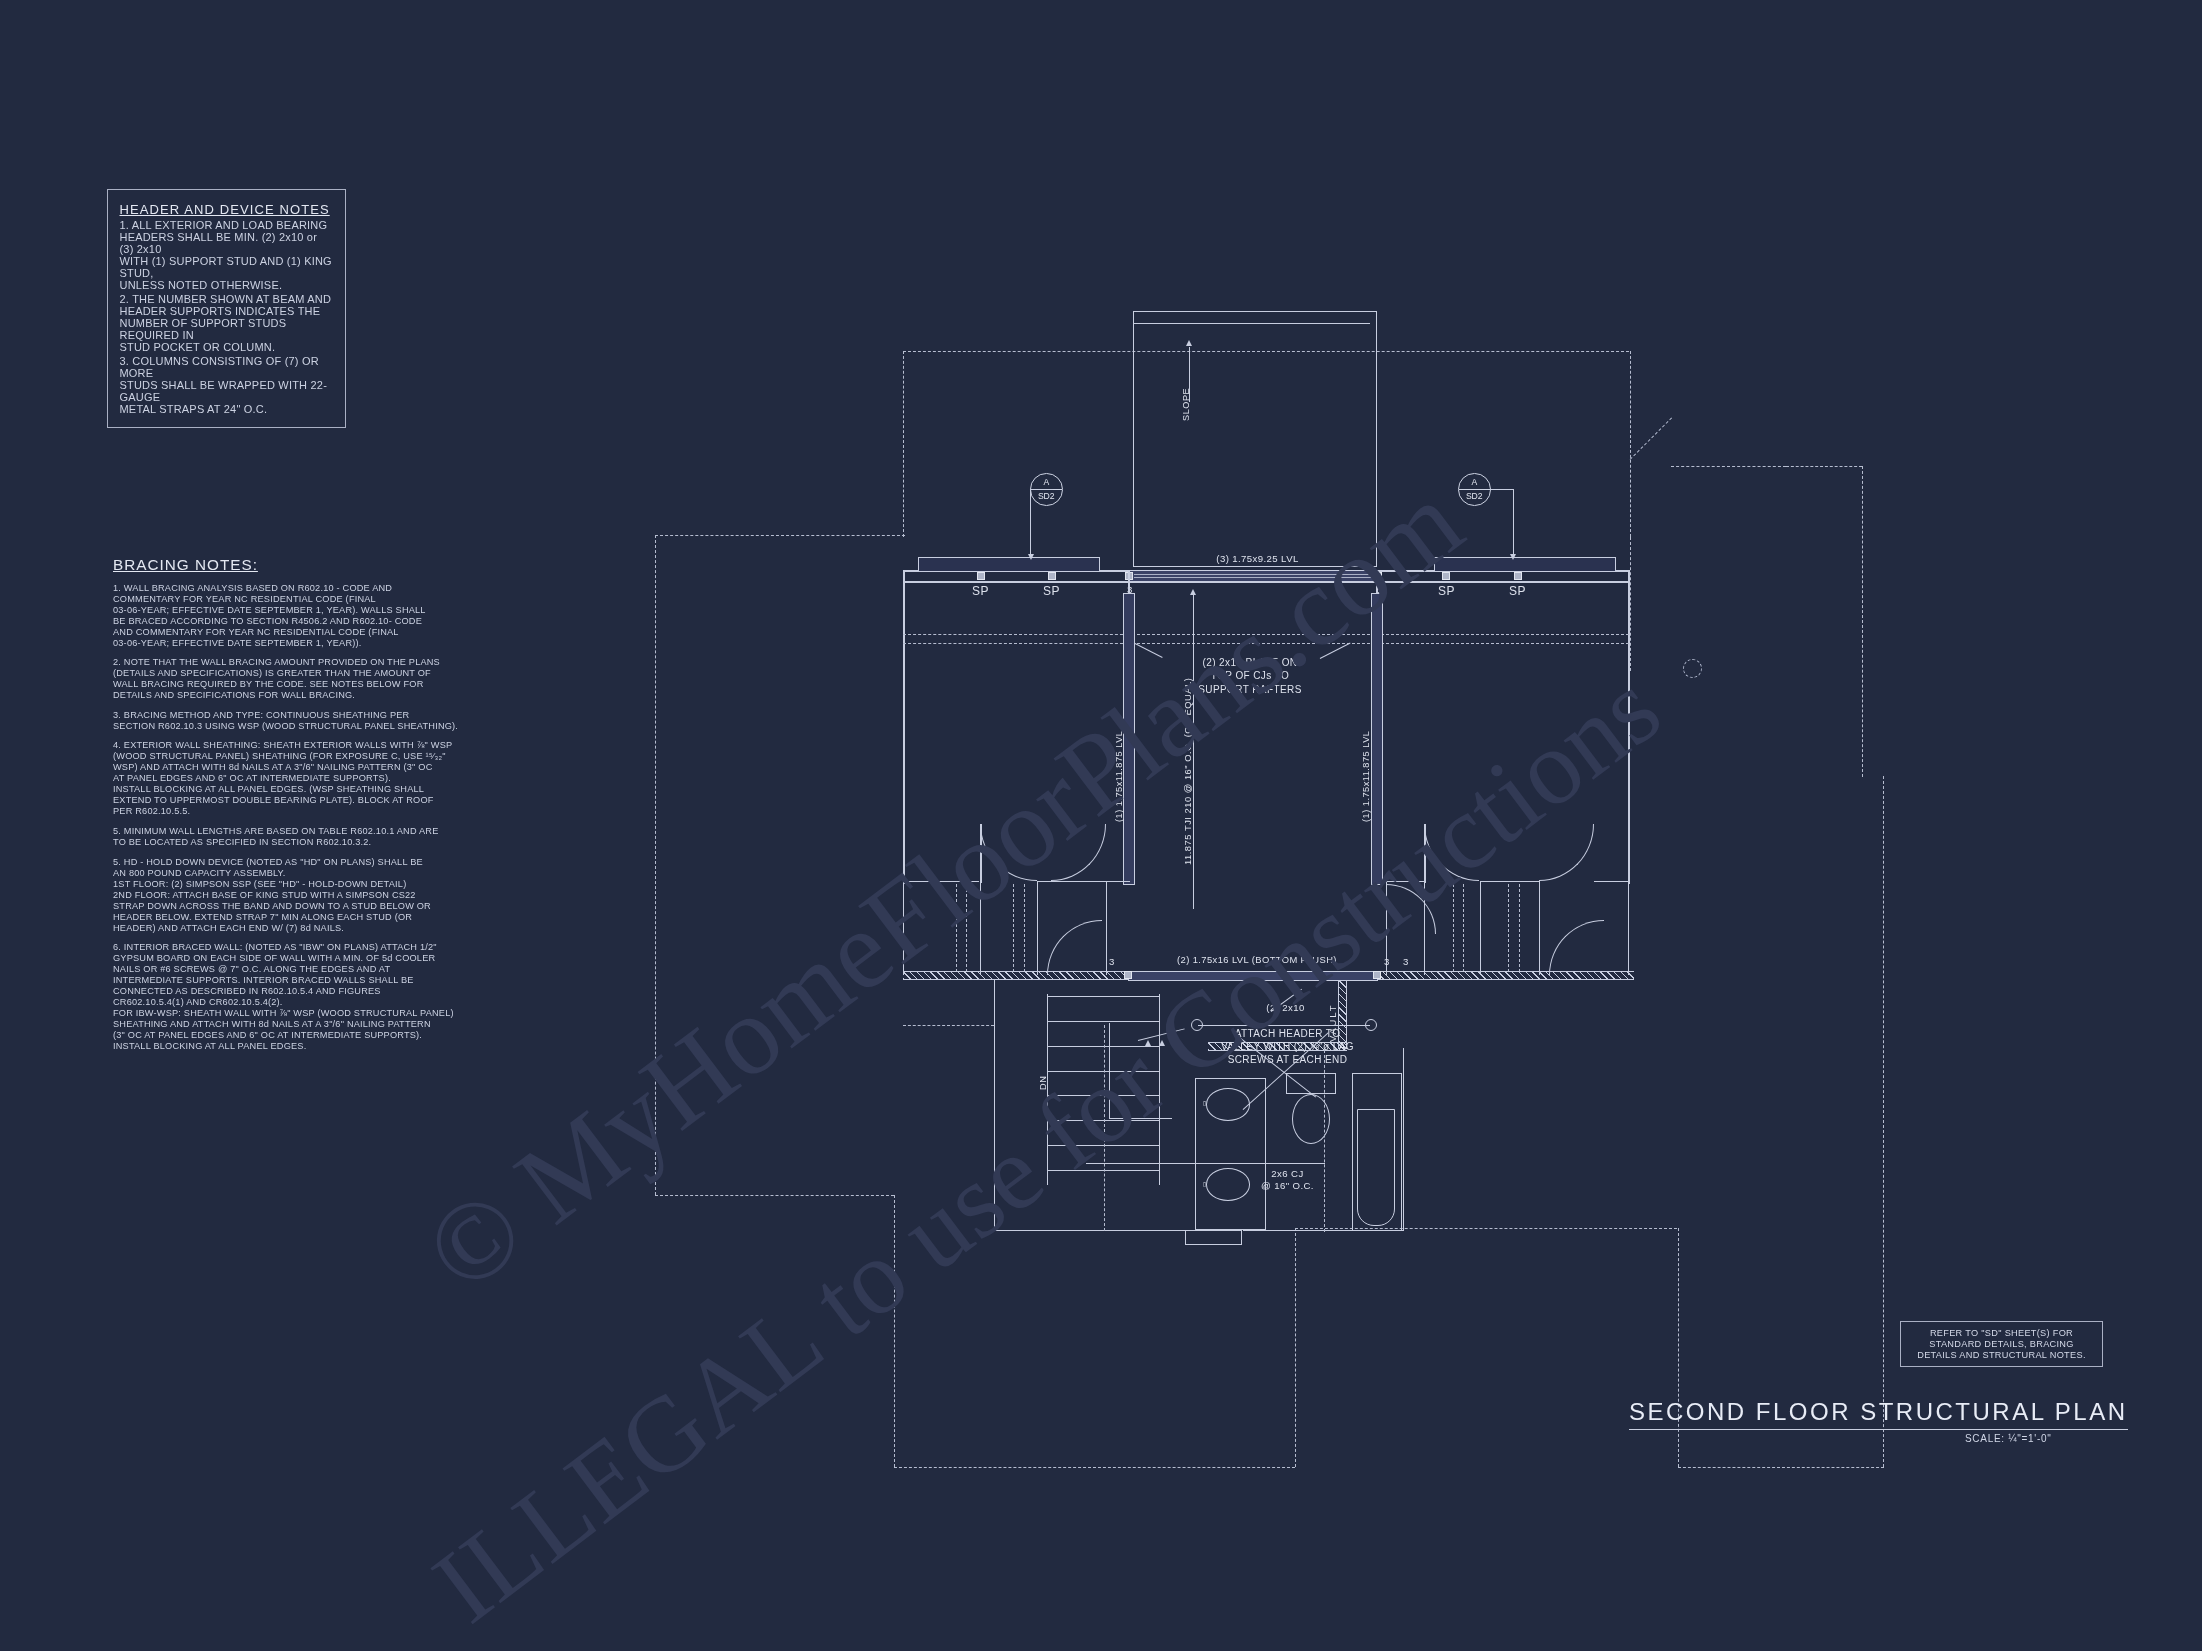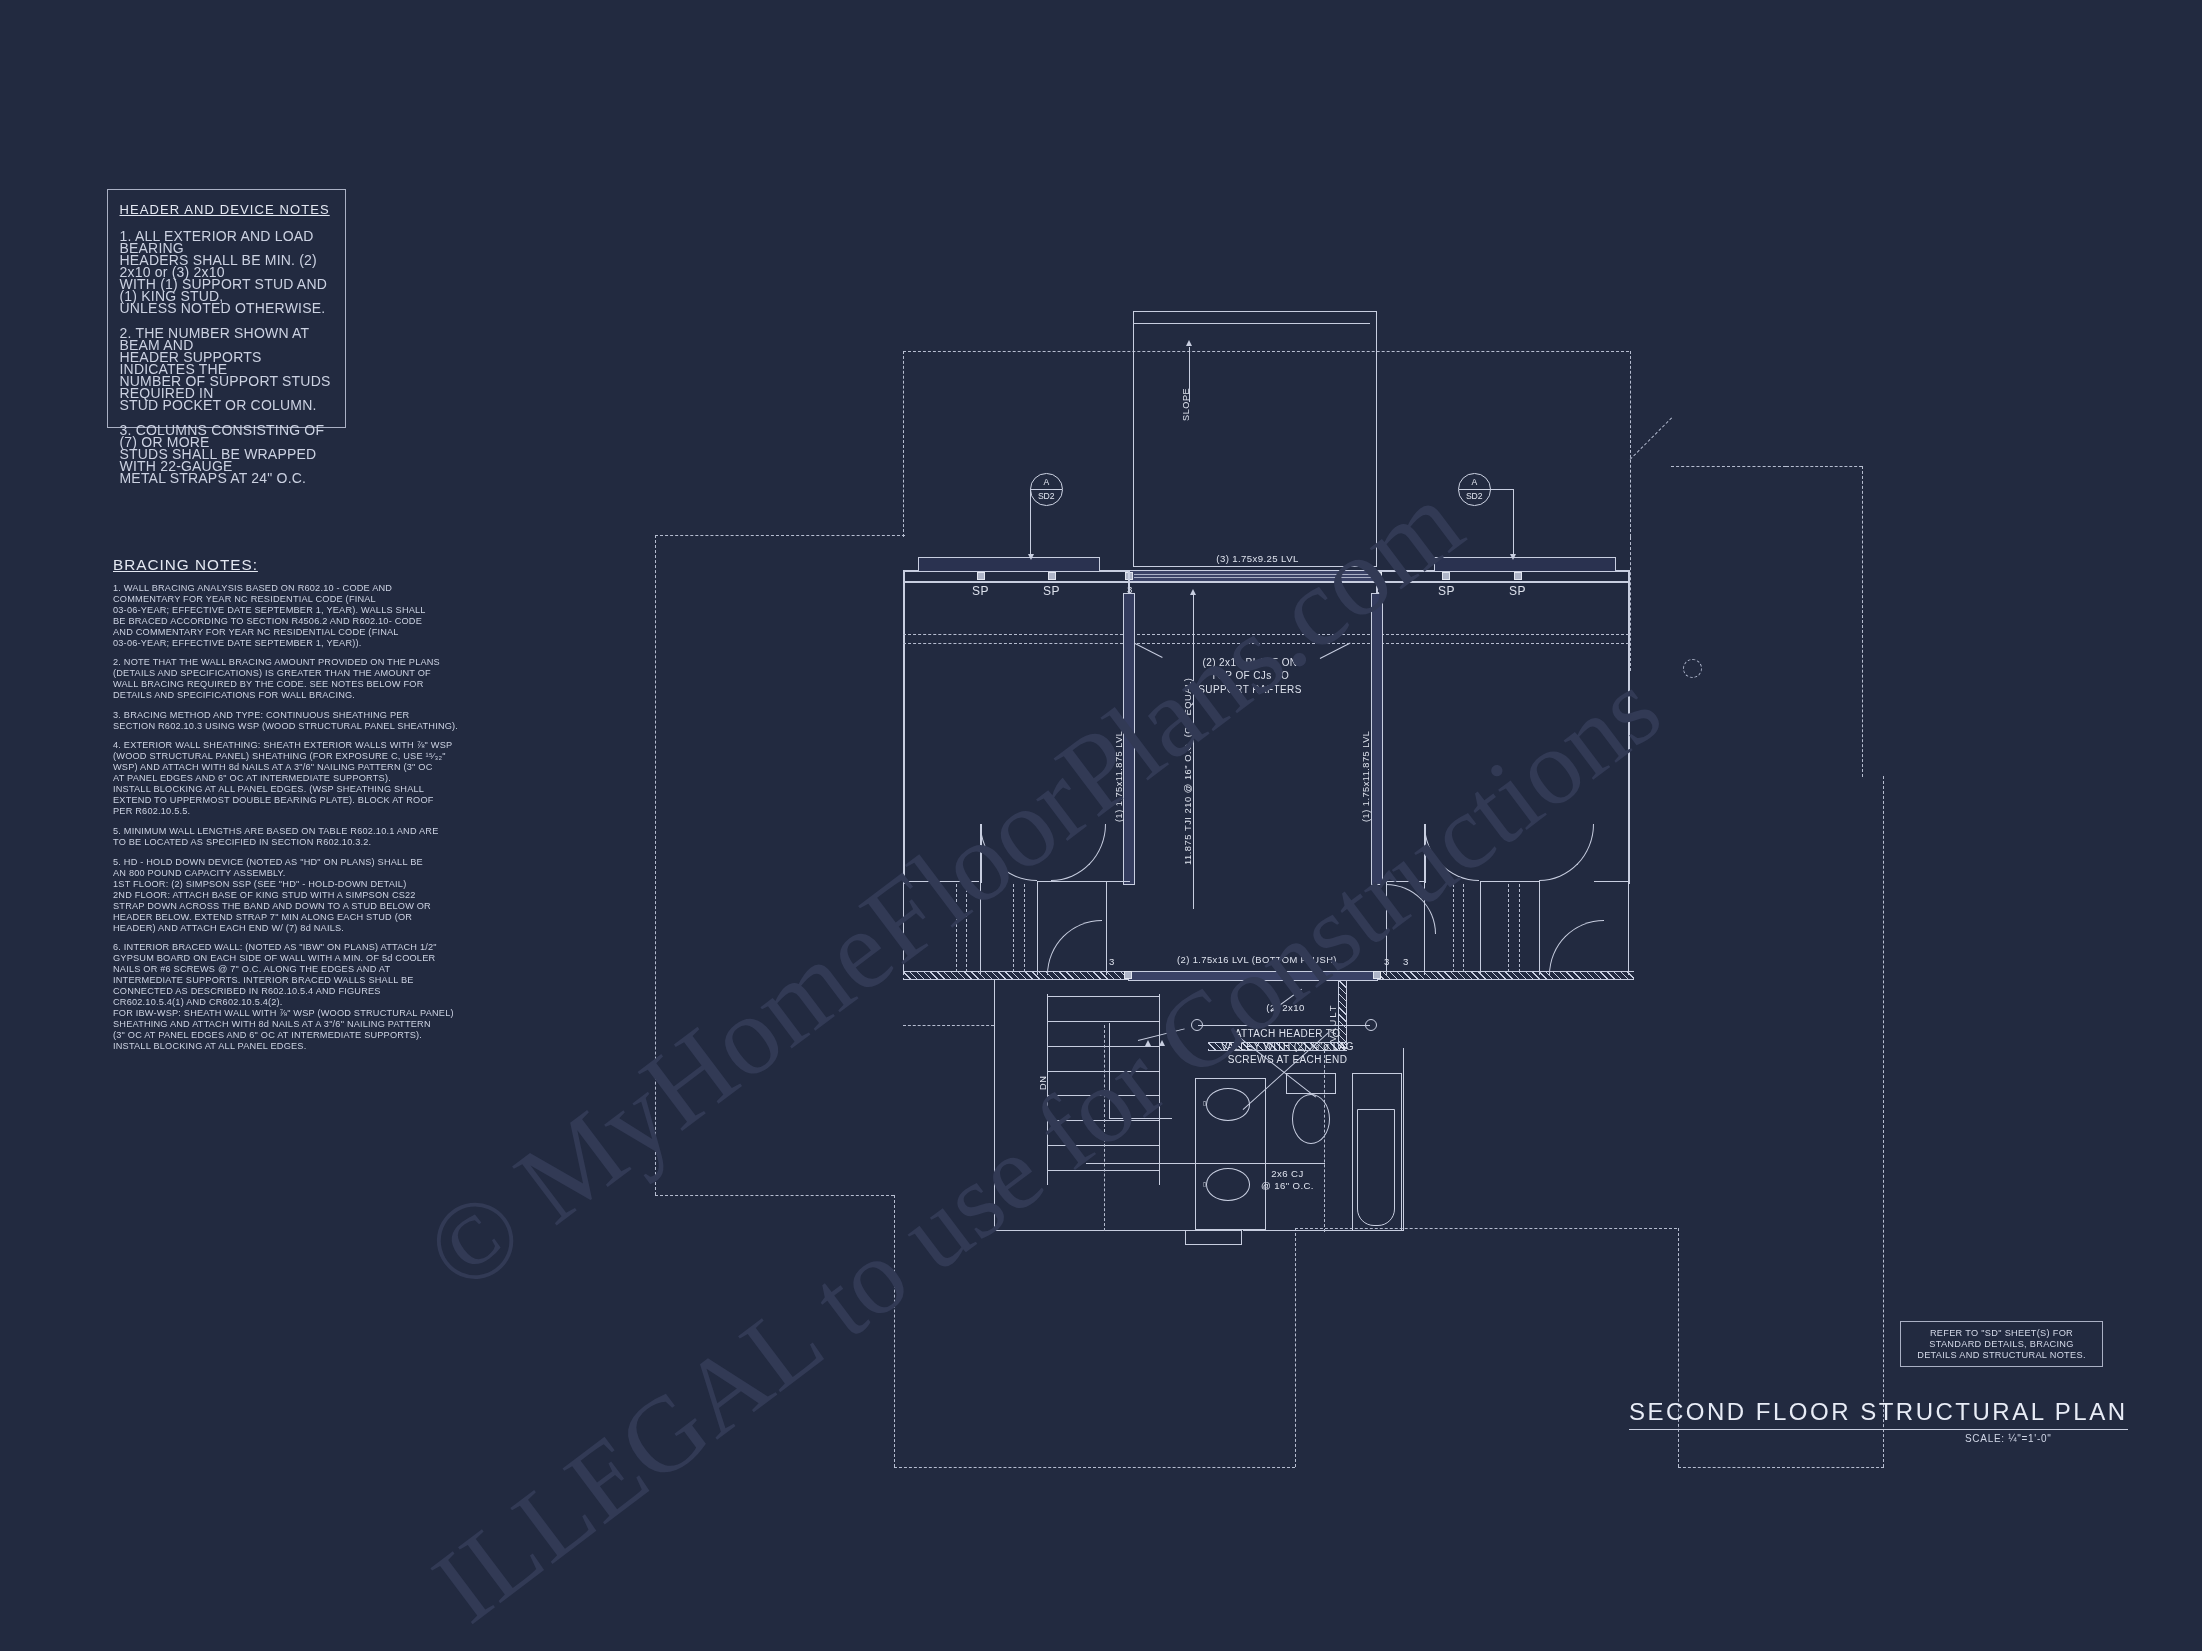--- a/index.html
+++ b/index.html
@@ -28,21 +28,21 @@
 
   
   .notebox{
     position:absolute;border:1.4px solid #aab0c4;background:transparent;
     box-sizing:border-box;
   }
   .note-title{
     font-size:13px;letter-spacing:1.1px;text-decoration:underline;
     color:#e4e8f2;
   }
-  .note-p{font-size:14px;line-height:12px;letter-spacing:0.2px;color:#ccd2e2;white-space:pre-line;margin-top:13px;}
+  .note-p{font-size:11px;line-height:12px;letter-spacing:0.2px;color:#ccd2e2;white-space:pre-line;margin-top:2px;}
   .note-p:first-of-type{margin-top:11.5px;}
 
   .bracing{position:absolute;left:113px;top:556px;width:411px;}
   .bracing .note-title{font-size:15.3px;letter-spacing:1px;}
   .bracing .note-p{font-size:9.2px;line-height:11px;margin-top:8.6px;}
 
   .hdrbox{left:107px;top:189px;width:239px;height:239px;padding:11.5px 11.5px;}
 
   .refbox{
     left:1900px;top:1321px;width:203px;height:46px;

